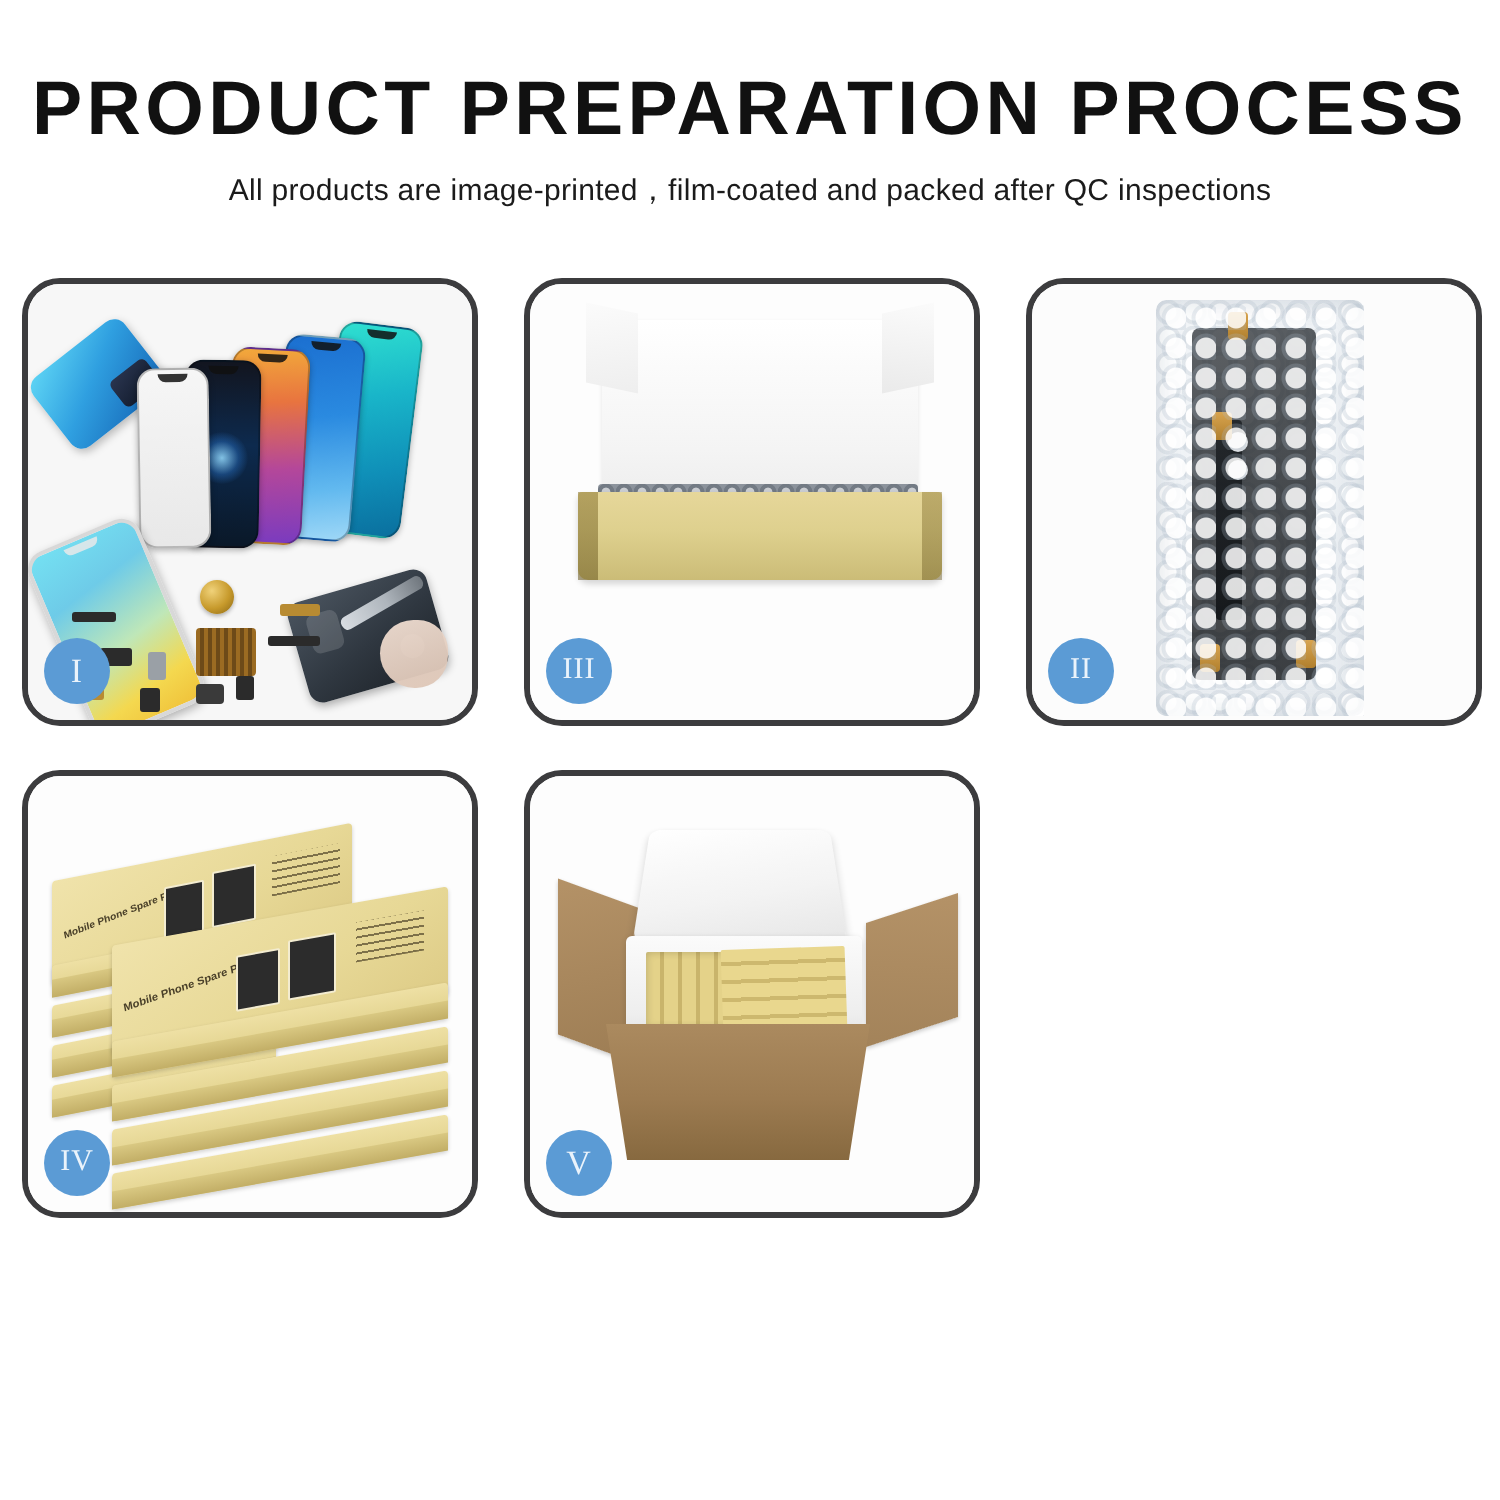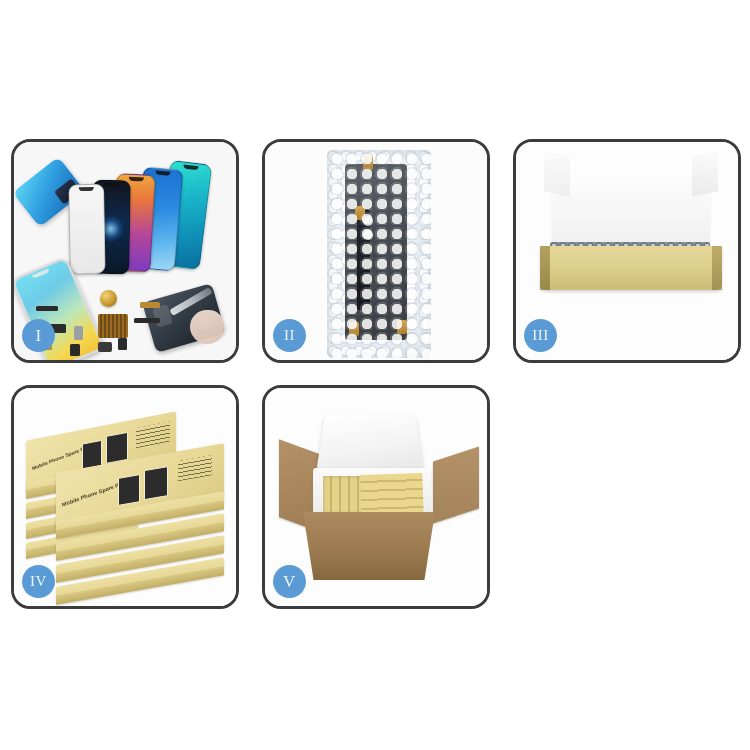--- a/index.html
+++ b/index.html
@@ -378,20 +378,24 @@
     position:absolute; width:16px; height:20px;
     background: rgba(130,104,68,0.55);
     border-radius:1px;
   }
 </style>
 </head>
 <body>
 
 <div class="page">
 
+  <div class="header">
+    <h1 class="main-title">PRODUCT PREPARATION PROCESS</h1>
+    <p class="sub-title">All products are image-printed，film-coated and packed after QC inspections</p>
+  </div>
 
   <div class="grid">
 
     <div class="panel">
       <div class="panel-scene">
         <div class="p1-bg"></div>
 
         <div class="tilt-phone"></div>
 
         <div class="phone-fan">
@@ -431,48 +435,48 @@
           <span class="pt gold" style="left:4px; top:48px; width:12px; height:10px;"></span>
           <span class="screwdriver"></span>
           <span class="hand-blob"></span>
         </div>
       </div>
       <div class="badge">I</div>
     </div>
 
     <div class="panel">
       <div class="panel-scene">
+        <div class="p3-bg"></div>
+        <div class="foam-lid"></div>
+        <div class="bubble-fill"></div>
+        <div class="box-tray"></div>
+      </div>
+      <div class="badge wide">III</div>
+    </div>
+
+    <div class="panel">
+      <div class="panel-scene">
         <div class="p2-bg"></div>
         <div class="bubble-pack">
           <span class="lcd-inner"></span>
           <span class="lcd-flex"></span>
           <span class="lcd-dot" style="left:36px; top:66px;"></span>
           <span class="lcd-dot" style="left:36px; top:80px;"></span>
           <span class="tape" style="left:36px; top:6px;"></span>
           <span class="tape" style="left:28px; top:56px;"></span>
           <span class="tape" style="left:22px; top:172px;"></span>
           <span class="tape" style="left:70px; top:170px;"></span>
           <span class="bubble-overlay"></span>
         </div>
       </div>
       <div class="badge wide">II</div>
     </div>
 
     <div class="panel">
       <div class="panel-scene">
-        <div class="p3-bg"></div>
-        <div class="foam-lid"></div>
-        <div class="bubble-fill"></div>
-        <div class="box-tray"></div>
-      </div>
-      <div class="badge wide">III</div>
-    </div>
-
-    <div class="panel">
-      <div class="panel-scene">
         <div class="p4-bg"></div>
         <div class="stack">
 
           <div class="lid-top" style="left:2px; top:14px; width:150px; height:52px; transform: skewY(-11deg);">
             <span class="lid-label" style="left:6px; top:26px; transform: rotate(-11deg); font-size:5px;">Mobile Phone Spare Parts</span>
             <span class="lid-screen" style="left:56px; top:14px; width:18px; height:24px;"></span>
             <span class="lid-screen" style="left:80px; top:11px; width:20px; height:26px;"></span>
             <span class="lid-lines" style="left:110px; top:9px;"></span>
           </div>
 

